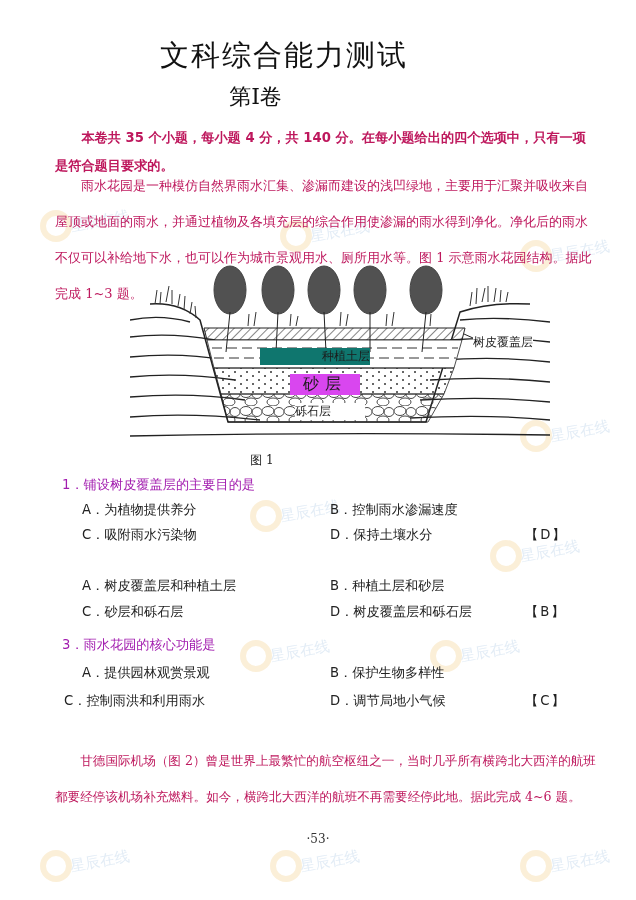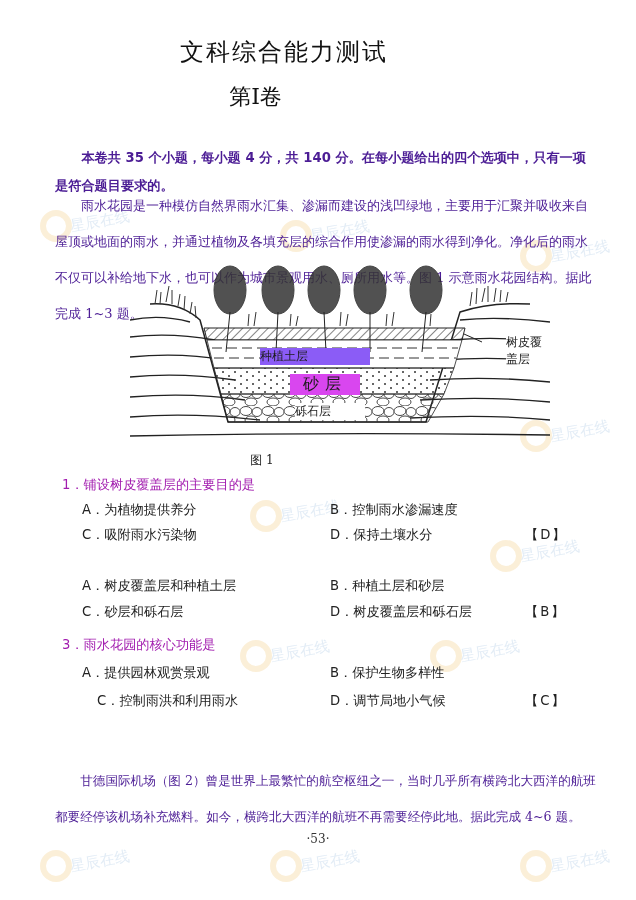--- a/index.html
+++ b/index.html
@@ -4,23 +4,23 @@
   <style>
     html, body { margin: 0; padding: 0; }
     body {
       width: 636px; height: 900px; background: #ffffff; position: relative; overflow: hidden;
       font-family: "DejaVu Serif", "Liberation Serif", serif; color: #1c1c1c;
     }
     .page { position: absolute; inset: 0; }
     .wm { position: absolute; pointer-events: none; }
     .wm .ring { width: 32px; height: 32px; border-radius: 50%; border: 6px solid #f7e2b8; opacity: 0.55; position:absolute; left:0; top:0; box-sizing:border-box; }
     .wm .txt { position:absolute; left:30px; top:2px; font-family:"DejaVu Sans", sans-serif; font-size:15px; color:#dce8f4; opacity:0.8; transform: rotate(-10deg); white-space:nowrap; }
-    .title { position:absolute; top:36px; left:0; width:568px; text-align:center; font-size:24px; letter-spacing:2px; font-family:Liberation Mono, monospace; font-weight:normal; color:#111; }
+    .title { position:absolute; top:36px; left:0; width:568px; text-align:center; font-size:29px; letter-spacing:2px; font-family:Liberation Mono, monospace; font-weight:normal; color:#111; }
     .subtitle { position:absolute; top:82px; left:0; width:511px; text-align:center; font-size:22px; color:#111; }
-    .para { position:absolute; left:55px; width:540px; font-size:13.4px; line-height:27px; color:#4c1d95;margin-top:20px; }
+    .para { position:absolute; left:55px; width:540px; font-size:13.4px; line-height:27px; color:#be185d; }
     .instr { font-family:"DejaVu Sans", sans-serif; font-weight:bold; font-size:13.2px; line-height:28px; top:124px; }
     .indent { text-indent: 2em; }
     .passage { top:168px; font-size:13px; line-height:36px; }
     .fig { position:absolute; left:130px; top:262px; width:420px; height:178px; }
     .figcap { position:absolute; top:452px; left:0; width:524px; text-align:center; font-size:12px; color:#222; }
     .q { position:absolute; left:62px; font-size:13.2px; font-family:"DejaVu Sans", sans-serif; color:#a21caf; }
     .opt { position:absolute; font-size:13.2px; font-family:"DejaVu Sans", sans-serif; color:#222; }
     .ans { position:absolute; left:525px; font-size:13.2px; font-family:"DejaVu Sans", sans-serif; color:#222; letter-spacing:2px; }
     .passage2 { top:743px; font-size:12.6px; line-height:36px; left:55px; width:545px; }
     .pnum { position:absolute; top:832px; left:0; width:636px; text-align:center; font-size:12px; color:#333; }
@@ -149,43 +149,43 @@
             <line x1="0" y1="40" x2="0" y2="80" stroke-width="1"></line>
           </g>
         <g transform="translate(296,10)">
             <ellipse cx="0" cy="18" rx="16" ry="24" opacity="0.85"></ellipse>
             <line x1="0" y1="40" x2="-4" y2="80" stroke-width="1"></line>
           </g>
       </g>
 
       <line x1="334" y1="72" x2="352" y2="80" stroke="#222" stroke-width="1"></line>
     </svg>
-    <div style="position:absolute;left:130px;top:86px;width:110px;text-align:left;font-size:12px;background:#8b5cf6;">种植土层</div>
+    <div style="position:absolute;left:130px;top:86px;width:110px;text-align:right;font-size:12px;background:#0f766e;">种植土层</div>
     <div style="position:absolute;left:160px;top:112px;width:70px;text-align:center;font-size:16px;letter-spacing:6px;background:#d946ef;">砂层</div>
     <div style="position:absolute;left:165px;top:141px;width:70px;text-align:left;font-size:12px;background:#fff;">砾石层</div>
-    <div style="position:absolute;left:343px;top:72px;font-size:12px;background:#fff;margin-left:33px;">树皮覆盖层</div>
+    <div style="position:absolute;left:343px;top:72px;font-size:12px;background:#fff;">树皮覆盖层</div>
   </div>
   <div class="figcap">图 1</div>
 
   <div class="q" style="top:476px"><span>1．</span><span>铺设树皮覆盖层的主要目的是</span></div>
   <div class="opt" style="left:82px;top:501px">A．为植物提供养分</div>
   <div class="opt" style="left:330px;top:501px">B．控制雨水渗漏速度</div>
   <div class="opt" style="left:82px;top:526px">C．吸附雨水污染物</div>
   <div class="opt" style="left:330px;top:526px">D．保持土壤水分</div>
   <div class="ans" style="top:526px">【D】</div>
 
   <div class="opt" style="left:82px;top:577px">A．树皮覆盖层和种植土层</div>
   <div class="opt" style="left:330px;top:577px">B．种植土层和砂层</div>
   <div class="opt" style="left:82px;top:603px">C．砂层和砾石层</div>
   <div class="opt" style="left:330px;top:603px">D．树皮覆盖层和砾石层</div>
   <div class="ans" style="top:603px">【B】</div>
 
   <div class="q" style="top:636px"><span>3．</span><span>雨水花园的核心功能是</span></div>
   <div class="opt" style="left:82px;top:664px">A．提供园林观赏景观</div>
   <div class="opt" style="left:330px;top:664px">B．保护生物多样性</div>
-  <div class="opt" style="left:97px;top:692px">C．控制雨洪和利用雨水</div>
+  <div class="opt" style="left:64px;top:692px">C．控制雨洪和利用雨水</div>
   <div class="opt" style="left:330px;top:692px">D．调节局地小气候</div>
   <div class="ans" style="top:692px">【C】</div>
 
   <div class="para passage2 indent">甘德国际机场（图 2）曾是世界上最繁忙的航空枢纽之一，当时几乎所有横跨北大西洋的航班都要经停该机场补充燃料。如今，横跨北大西洋的航班不再需要经停此地。据此完成 4~6 题。</div>
 
   <div class="pnum">·53·</div>
 </div>
 
 </body></html>

